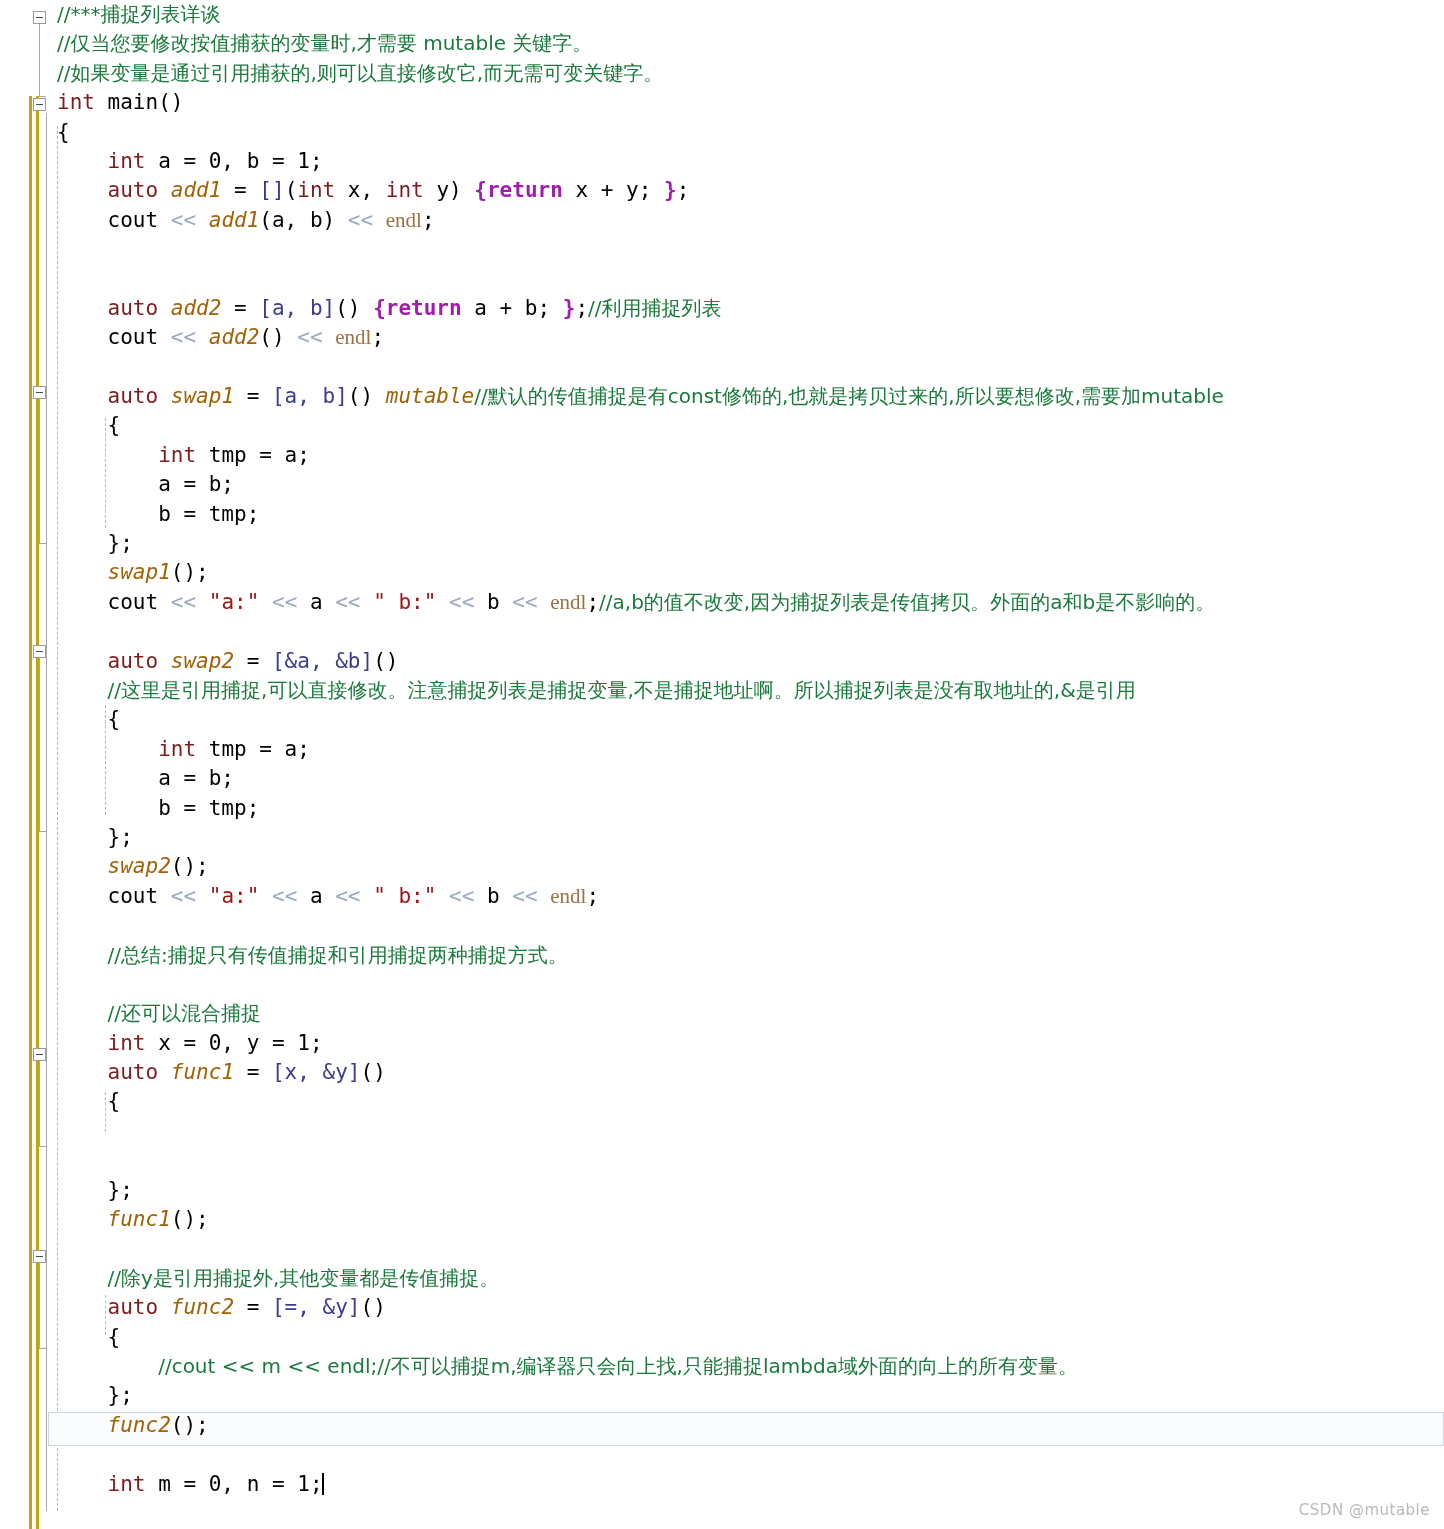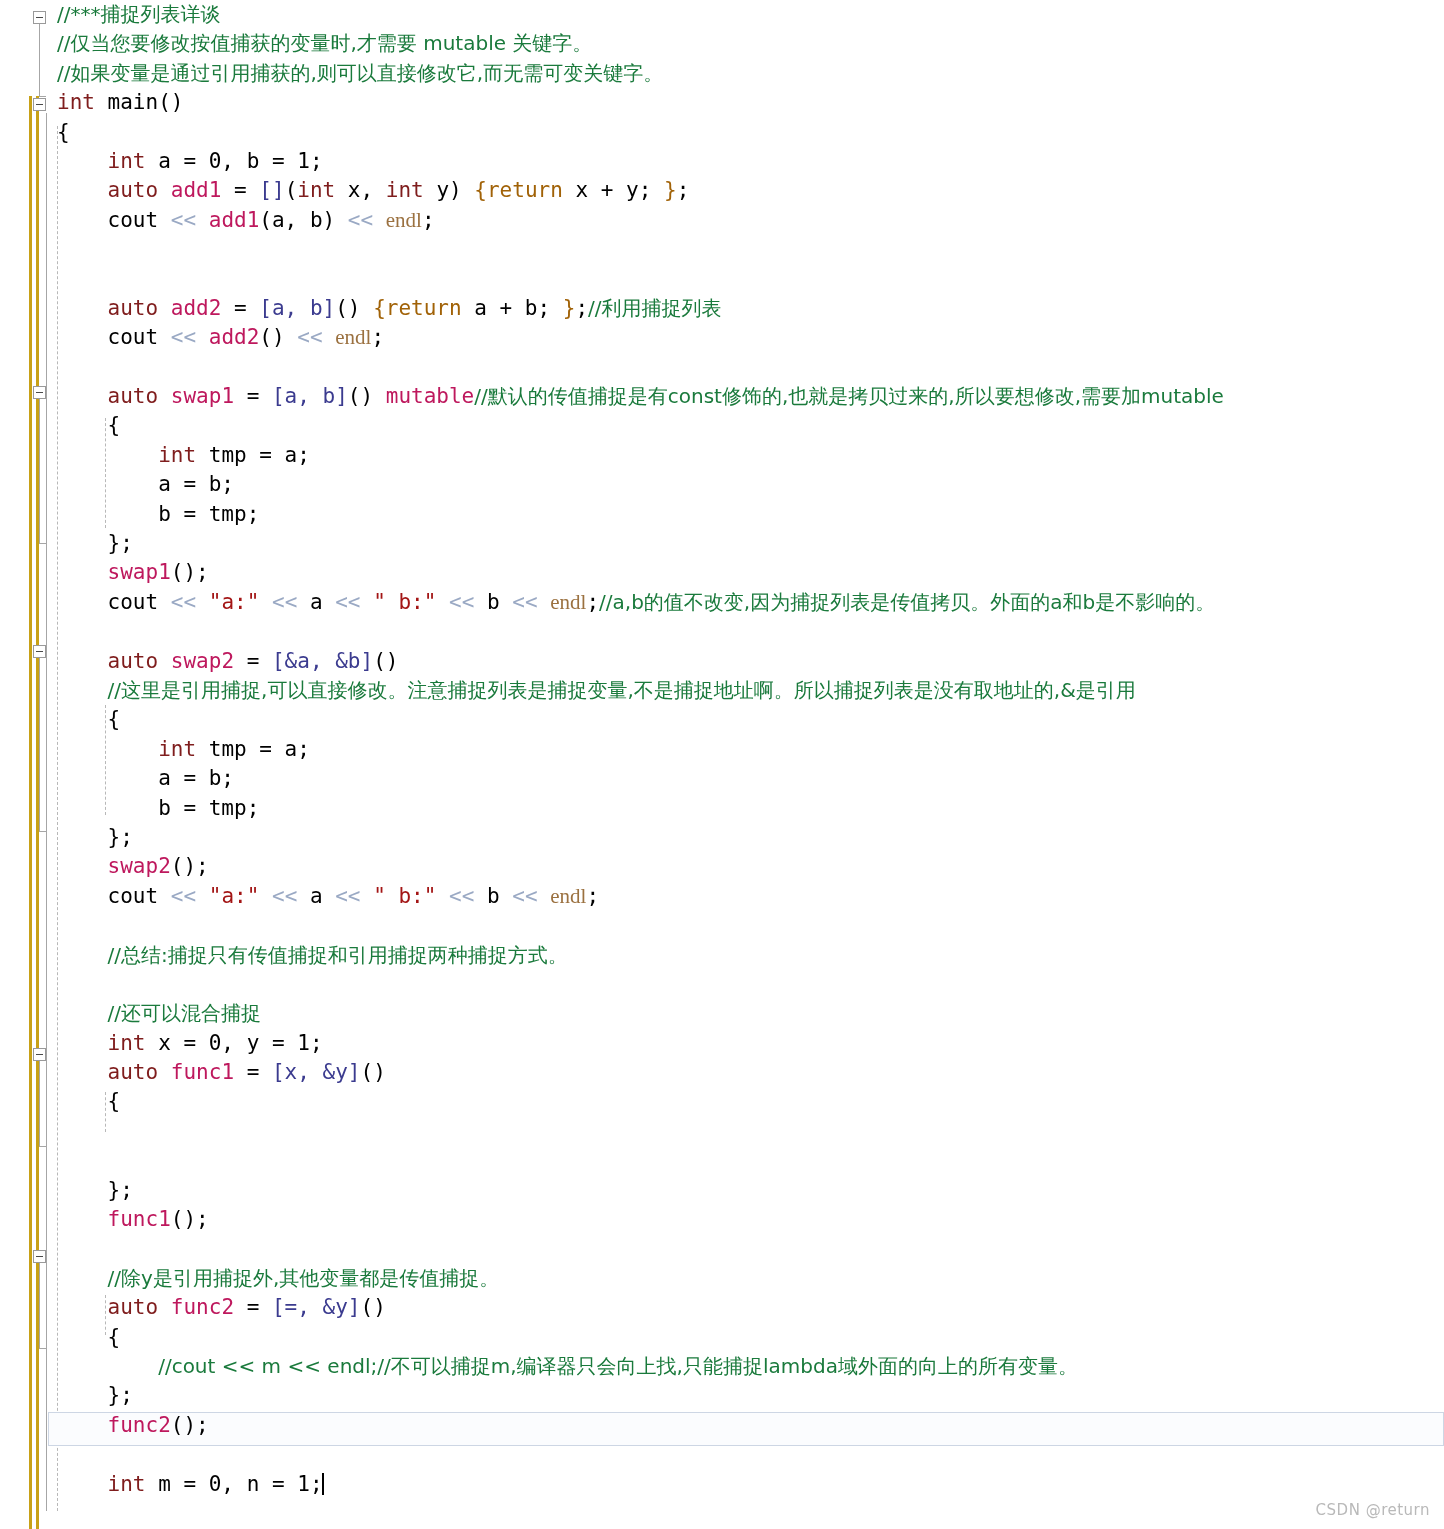--- a/index.html
+++ b/index.html
@@ -112,25 +112,25 @@
     display: inline-block;
     width: 2px;
     height: 22px;
     background: #000000;
     vertical-align: -4px;
     margin-left: -1px;
   }
 
   
   .kw   { color: #7f1d1d; }               
-  .ctl  { color: #a16207; }               
+  .ctl  { color: #a21caf; font-weight: bold; }               
   .cmt  { color: #1a7a3c; }               
   .str  { color: #a31515; }               
   .op   { color: #9aa9c4; }               
-  .idf  { color: #be185d; }               
+  .idf  { color: #a16207; font-style: italic; }               
   .std  { color: #9b7140; font-family: Liberation Serif, serif; }               
   .brc  { color: #3b3b8f; }               
   .pln  { color: #000000; }
 
   
   .cjk { font-family: "DejaVu Sans", "Liberation Sans", sans-serif; font-size: 20px; }
 
   
   .watermark {
     position: absolute;
@@ -178,14 +178,14 @@
   <div class="iguide" style="left:57px; top:126px; height:1385px;"></div>
   <div class="iguide" style="left:105px; top:418px; height:110px;"></div>
   <div class="iguide" style="left:105px; top:705px; height:110px;"></div>
   <div class="iguide" style="left:105px; top:1092px; height:40px;"></div>
   <div class="iguide" style="left:105px; top:1295px; height:40px;"></div>
 
   <div class="curline" style="top:1412px;"></div>
 
   <div class="code" id="code-lines"><div class="ln"><span></span><span class="cmt cjk">//***捕捉列表详谈</span></div><div class="ln"><span></span><span class="cmt cjk">//仅当您要修改按值捕获的变量时,才需要 mutable 关键字。</span></div><div class="ln"><span></span><span class="cmt cjk">//如果变量是通过引用捕获的,则可以直接修改它,而无需可变关键字。</span></div><div class="ln"><span></span><span class="kw">int</span><span class="pln"> main()</span></div><div class="ln"><span></span><span class="pln">{</span></div><div class="ln"><span>    </span><span class="kw">int</span><span class="pln"> a = 0, b = 1;</span></div><div class="ln"><span>    </span><span class="kw">auto</span><span class="pln"> </span><span class="idf">add1</span><span class="pln"> = </span><span class="brc">[]</span><span class="pln">(</span><span class="kw">int</span><span class="pln"> x, </span><span class="kw">int</span><span class="pln"> y) </span><span class="ctl">{return</span><span class="pln"> x + y; </span><span class="ctl">}</span><span class="pln">;</span></div><div class="ln"><span>    </span><span class="pln">cout </span><span class="op">&lt;&lt;</span><span class="pln"> </span><span class="idf">add1</span><span class="pln">(a, b) </span><span class="op">&lt;&lt;</span><span class="pln"> </span><span class="std">endl</span><span class="pln">;</span></div><div class="ln"><span>    </span></div><div class="ln"><span>    </span></div><div class="ln"><span>    </span><span class="kw">auto</span><span class="pln"> </span><span class="idf">add2</span><span class="pln"> = </span><span class="brc">[a, b]</span><span class="pln">() </span><span class="ctl">{return</span><span class="pln"> a + b; </span><span class="ctl">}</span><span class="pln">;</span><span class="cmt cjk">//利用捕捉列表</span></div><div class="ln"><span>    </span><span class="pln">cout </span><span class="op">&lt;&lt;</span><span class="pln"> </span><span class="idf">add2</span><span class="pln">() </span><span class="op">&lt;&lt;</span><span class="pln"> </span><span class="std">endl</span><span class="pln">;</span></div><div class="ln"><span>    </span></div><div class="ln"><span>    </span><span class="kw">auto</span><span class="pln"> </span><span class="idf">swap1</span><span class="pln"> = </span><span class="brc">[a, b]</span><span class="pln">() </span><span class="idf">mutable</span><span class="cmt cjk">//默认的传值捕捉是有const修饰的,也就是拷贝过来的,所以要想修改,需要加mutable</span></div><div class="ln"><span>    </span><span class="pln">{</span></div><div class="ln"><span>        </span><span class="kw">int</span><span class="pln"> tmp = a;</span></div><div class="ln"><span>        </span><span class="pln">a = b;</span></div><div class="ln"><span>        </span><span class="pln">b = tmp;</span></div><div class="ln"><span>    </span><span class="pln">};</span></div><div class="ln"><span>    </span><span class="idf">swap1</span><span class="pln">();</span></div><div class="ln"><span>    </span><span class="pln">cout </span><span class="op">&lt;&lt;</span><span class="pln"> </span><span class="str">"a:"</span><span class="pln"> </span><span class="op">&lt;&lt;</span><span class="pln"> a </span><span class="op">&lt;&lt;</span><span class="pln"> </span><span class="str">" b:"</span><span class="pln"> </span><span class="op">&lt;&lt;</span><span class="pln"> b </span><span class="op">&lt;&lt;</span><span class="pln"> </span><span class="std">endl</span><span class="pln">;</span><span class="cmt cjk">//a,b的值不改变,因为捕捉列表是传值拷贝。外面的a和b是不影响的。</span></div><div class="ln"><span>    </span></div><div class="ln"><span>    </span><span class="kw">auto</span><span class="pln"> </span><span class="idf">swap2</span><span class="pln"> = </span><span class="brc">[&amp;a, &amp;b]</span><span class="pln">()</span></div><div class="ln"><span>    </span><span class="cmt cjk">//这里是引用捕捉,可以直接修改。注意捕捉列表是捕捉变量,不是捕捉地址啊。所以捕捉列表是没有取地址的,&amp;是引用</span></div><div class="ln"><span>    </span><span class="pln">{</span></div><div class="ln"><span>        </span><span class="kw">int</span><span class="pln"> tmp = a;</span></div><div class="ln"><span>        </span><span class="pln">a = b;</span></div><div class="ln"><span>        </span><span class="pln">b = tmp;</span></div><div class="ln"><span>    </span><span class="pln">};</span></div><div class="ln"><span>    </span><span class="idf">swap2</span><span class="pln">();</span></div><div class="ln"><span>    </span><span class="pln">cout </span><span class="op">&lt;&lt;</span><span class="pln"> </span><span class="str">"a:"</span><span class="pln"> </span><span class="op">&lt;&lt;</span><span class="pln"> a </span><span class="op">&lt;&lt;</span><span class="pln"> </span><span class="str">" b:"</span><span class="pln"> </span><span class="op">&lt;&lt;</span><span class="pln"> b </span><span class="op">&lt;&lt;</span><span class="pln"> </span><span class="std">endl</span><span class="pln">;</span></div><div class="ln"><span>    </span></div><div class="ln"><span>    </span><span class="cmt cjk">//总结:捕捉只有传值捕捉和引用捕捉两种捕捉方式。</span></div><div class="ln"><span>    </span></div><div class="ln"><span>    </span><span class="cmt cjk">//还可以混合捕捉</span></div><div class="ln"><span>    </span><span class="kw">int</span><span class="pln"> x = 0, y = 1;</span></div><div class="ln"><span>    </span><span class="kw">auto</span><span class="pln"> </span><span class="idf">func1</span><span class="pln"> = </span><span class="brc">[x, &amp;y]</span><span class="pln">()</span></div><div class="ln"><span>    </span><span class="pln">{</span></div><div class="ln"><span>        </span></div><div class="ln"><span>        </span></div><div class="ln"><span>    </span><span class="pln">};</span></div><div class="ln"><span>    </span><span class="idf">func1</span><span class="pln">();</span></div><div class="ln"><span>    </span></div><div class="ln"><span>    </span><span class="cmt cjk">//除y是引用捕捉外,其他变量都是传值捕捉。</span></div><div class="ln"><span>    </span><span class="kw">auto</span><span class="pln"> </span><span class="idf">func2</span><span class="pln"> = </span><span class="brc">[=, &amp;y]</span><span class="pln">()</span></div><div class="ln"><span>    </span><span class="pln">{</span></div><div class="ln"><span>        </span><span class="cmt cjk">//cout &lt;&lt; m &lt;&lt; endl;//不可以捕捉m,编译器只会向上找,只能捕捉lambda域外面的向上的所有变量。</span></div><div class="ln"><span>    </span><span class="pln">};</span></div><div class="ln"><span>    </span><span class="idf">func2</span><span class="pln">();</span></div><div class="ln"><span>    </span></div><div class="ln"><span>    </span><span class="kw">int</span><span class="pln"> m = 0, n = 1;</span><span class="caret"></span></div><div class="ln"><span>    </span></div><div class="ln"></div></div>
 
-  <div class="watermark">CSDN @return</div>
+  <div class="watermark">CSDN @mutable</div>
 </div>
 
 </body></html>

